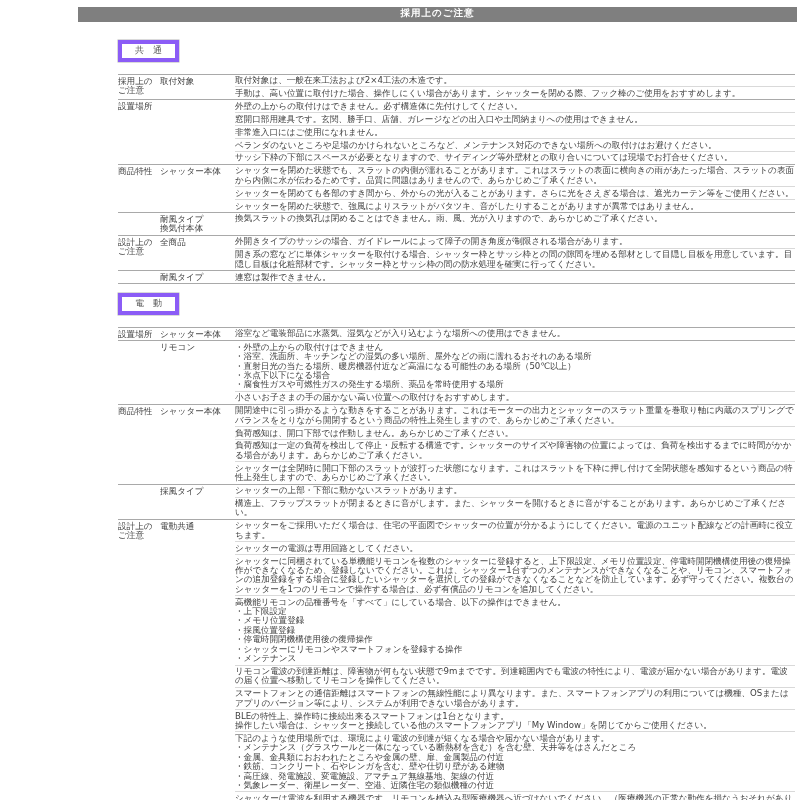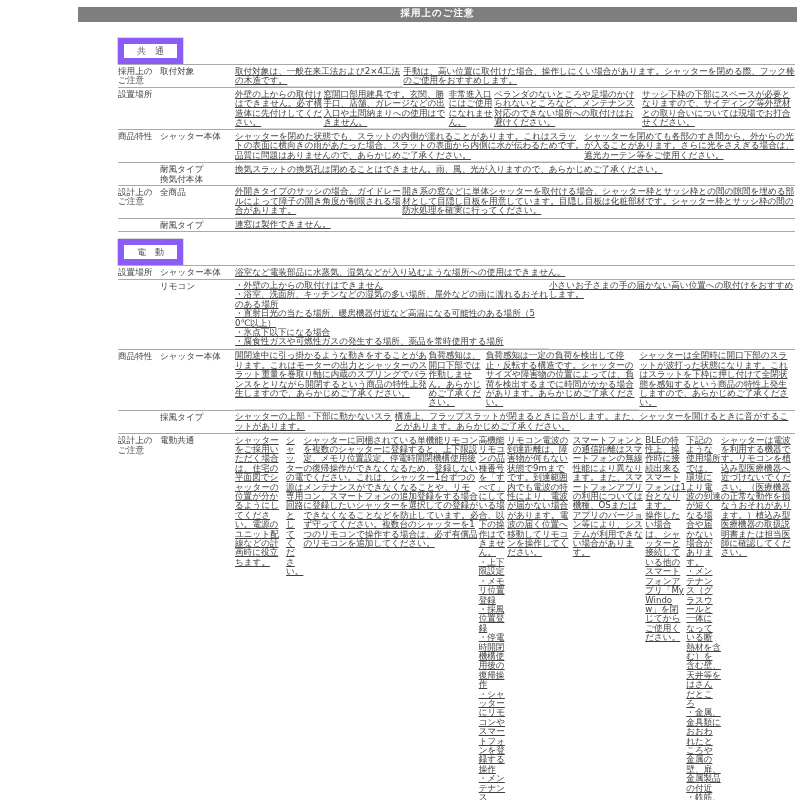--- a/index.html
+++ b/index.html
@@ -11,30 +11,30 @@
   .page{position:absolute;inset:0;}
   .title-bar{
     position:absolute;left:78px;top:7px;width:719px;height:15px;
     background:var(--header-bg,#7f7f7f);color:var(--header-text,#fff);
     display:flex;justify-content:center;
     font-size:9.5px;font-weight:bold;letter-spacing:1px;
   }
   .content{position:absolute;left:118px;top:38px;width:677px;}
   .section{margin-bottom:7px;}
   .section-label-box{
-    display:inline-block;border:6px solid #8b5cf6;box-shadow:0 0 0 0.5px #b5b5b5;
+    display:inline-block;border:4px solid #8b5cf6;box-shadow:0 0 0 0.5px #b5b5b5;
     padding:2.5px 13px 2.5px 13px;font-size:9px;color:#555;background:#fff;
-    margin-bottom:0;line-height:9px;
+    margin-bottom:12px;line-height:9px;
   }
   .notes-table{border-bottom:1px solid var(--rule-major,#a9a9a9);width:100%;}
   .group{display:flex;border-top:1px solid var(--rule-major,#a9a9a9);align-items:stretch;}
   .cell{font-size:8.6px;line-height:9.4px;padding:2px 2px 1px 0;white-space:pre-line;}
   .cat{width:40px;flex:0 0 40px;}
   .sub{width:73px;flex:0 0 73px;}
-  .rows{flex:1 1 auto;min-width:0;display:flex;flex-direction:row;text-decoration:underline;}
+  .rows{flex:1 1 auto;min-width:0;display:flex;flex-direction:column;}
   .row{
     border-bottom:1px solid var(--rule-minor,#d9d9d9);
     padding:1.5px 0 1px 0;font-size:8.6px;line-height:9.4px;
   }
   .row:last-child{border-bottom:none;}
   .line{word-break:break-all;}
 </style>
 </head>
 <body>
 
@@ -82,20 +82,23 @@
             <div class="group">
               <div class="cell cat">商品特性</div>
               <div class="cell sub">シャッター本体</div>
               <div class="rows">
                 <div class="row">
                   <div class="line">シャッターを閉めた状態でも、スラットの内側が濡れることがあります。これはスラットの表面に横向きの雨があたった場合、スラットの表面から内側に水が伝わるためです。品質に問題はありませんので、あらかじめご了承ください。</div>
                 </div>
                 <div class="row">
                   <div class="line">シャッターを閉めても各部のすき間から、外からの光が入ることがあります。さらに光をさえぎる場合は、遮光カーテン等をご使用ください。</div>
                 </div>
+                <div class="row">
+                  <div class="line">シャッターを閉めた状態で、強風によりスラットがバタツキ、音がしたりすることがありますが異常ではありません。</div>
+                </div>
               </div>
             </div>
             <div class="group">
               <div class="cell cat"></div>
               <div class="cell sub">耐風タイプ
 換気付本体</div>
               <div class="rows">
                 <div class="row">
                   <div class="line">換気スラットの換気孔は閉めることはできません。雨、風、光が入りますので、あらかじめご了承ください。</div>
                 </div>

